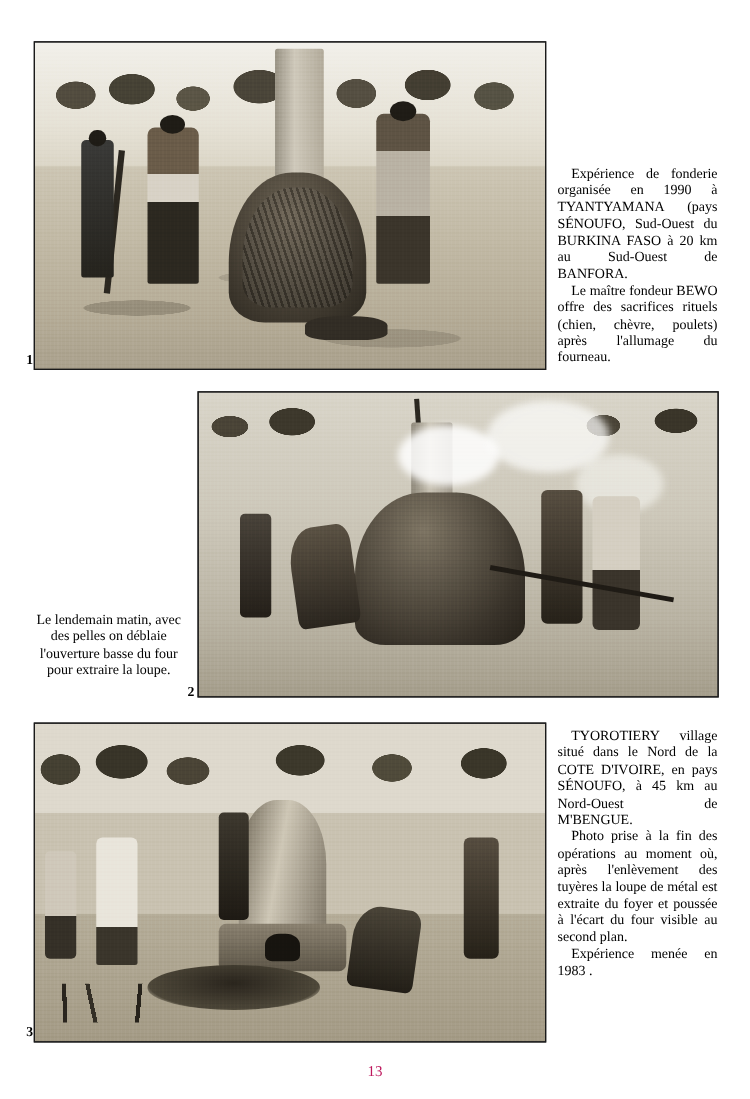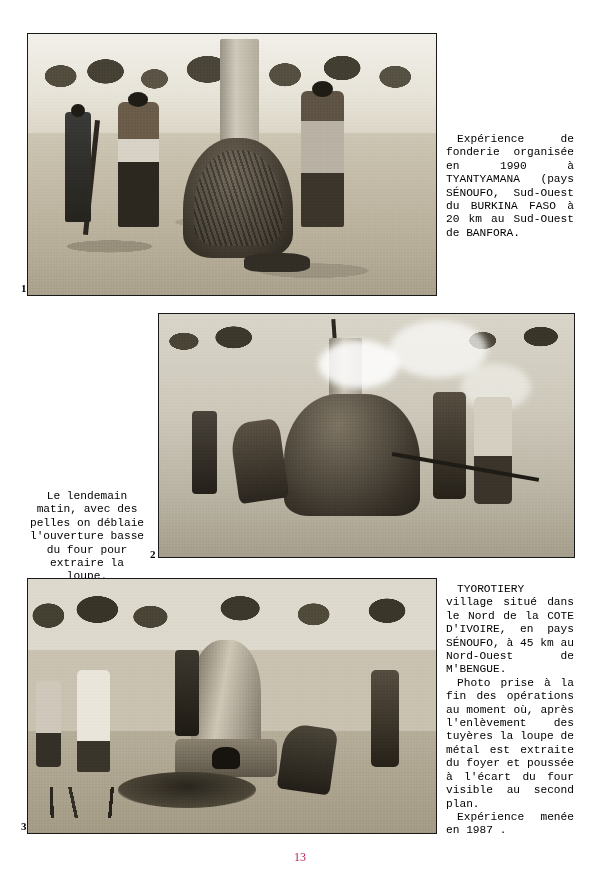--- a/index.html
+++ b/index.html
@@ -37,21 +37,21 @@
     position: absolute;
     font-family: "Liberation Serif", serif;
     font-size: 11px;
     font-weight: bold;
     color: #000;
   }
 
   
   .caption {
     position: absolute;
-    font-family: Liberation Mono, monospace;
+    font-family: Liberation Serif, serif;
     font-size: 11.2px;
     line-height: 13.4px;
     color: #000;
     text-align: justify;
     text-justify: inter-word;
   }
   .caption p {
     margin: 0;
     text-indent: 11px;
   }
@@ -265,20 +265,21 @@
           <div class="p1-head"></div>
         </div>
       <div class="p1-animal"></div>
       <div class="p1-grain"></div>
     </div>
   </div>
   <div class="fignum" style="left:21px; top:282px;">1</div>
 
   <div class="caption" style="left:446px; top:133px; width:128px;">
     <p>Expérience de fonderie organisée en 1990 à TYANTYAMANA (pays SÉNOUFO, Sud-Ouest du BURKINA FASO à 20 km au Sud-Ouest de BANFORA.</p>
+    <p>Le maître fondeur BEWO offre des sacrifices rituels (chien, chèvre, poulets) après l'allumage du fourneau.</p>
   </div>
 
   <div class="fig" id="photo2">
     <div class="ph">
       <div class="p2-bg"></div>
       <div class="p2-trees"></div>
       <div class="p2-stick"></div>
       <div class="p2-chimney"></div>
       <div class="p2-furnace"></div>
       <div class="p2-smoke"></div>
@@ -311,18 +312,18 @@
       <div class="p3-person p3-p4"></div>
       <div class="p3-tools"></div>
       <div class="p1-grain"></div>
     </div>
   </div>
   <div class="fignum" style="left:21px; top:820px;">3</div>
 
   <div class="caption" style="left:446px; top:583px; width:128px;">
     <p>TYOROTIERY village situé dans le Nord de la COTE D'IVOIRE, en pays SÉNOUFO, à 45 km au Nord-Ouest de M'BENGUE.</p>
     <p>Photo prise à la fin des opérations au moment où, après l'enlèvement des tuyères la loupe de métal est extraite du foyer et poussée à l'écart du four visible au second plan.</p>
-    <p>Expérience menée en 1987 .</p>
+    <p>Expérience menée en 1983 .</p>
   </div>
 
   <div class="pagenum">13</div>
 
 </div>
 
 </body></html>

